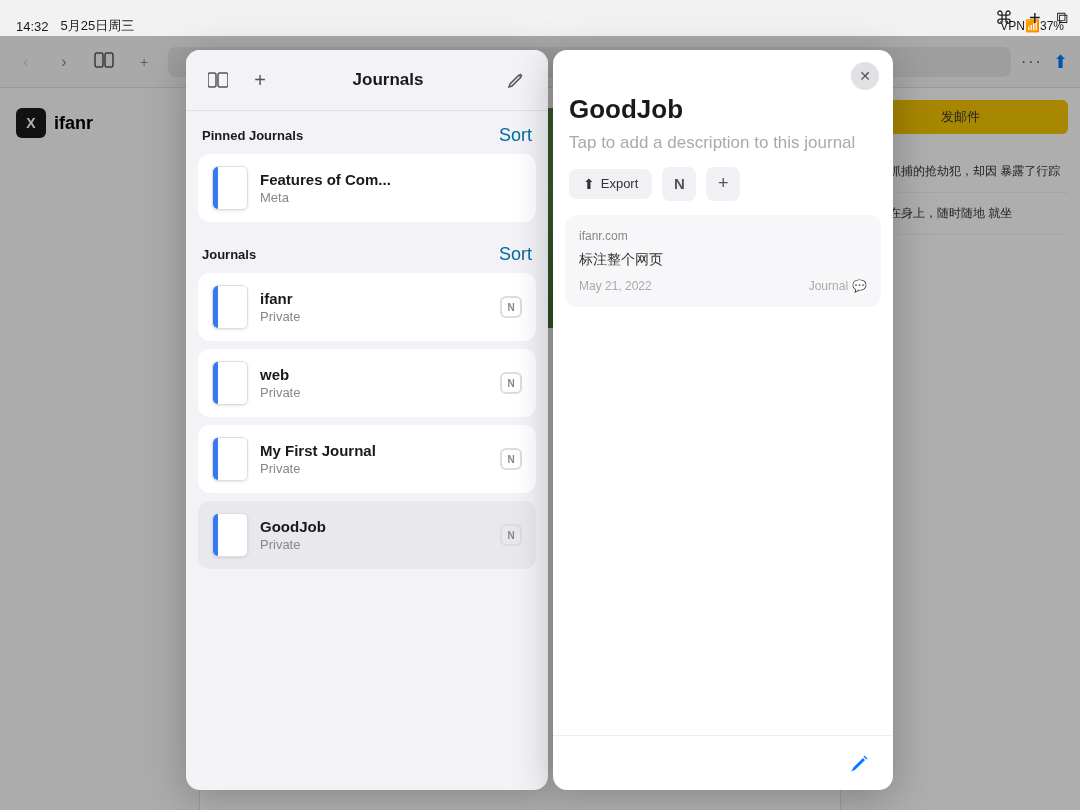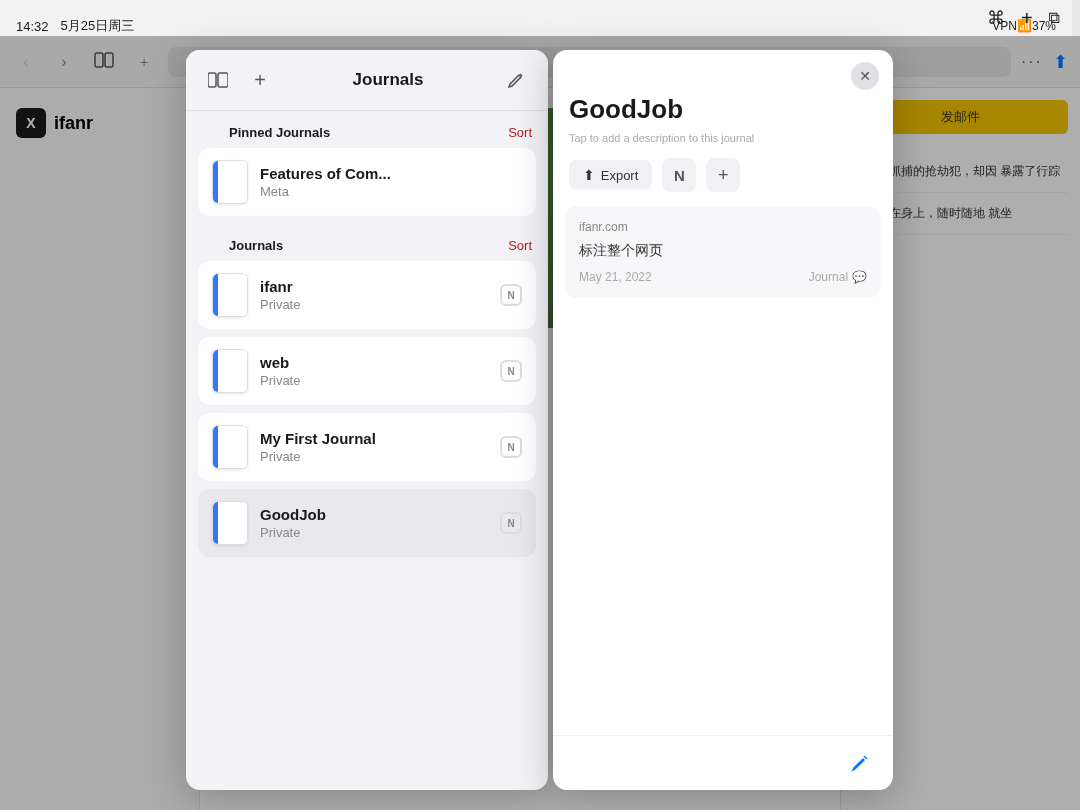--- a/index.html
+++ b/index.html
@@ -8,21 +8,21 @@
       height: 810px;
       overflow: hidden;
       font-family: -apple-system, BlinkMacSystemFont, 'SF Pro Text', 'Helvetica Neue', Arial, sans-serif;
       background: #e8e8e8;
       position: relative;
     }
 
     
     .status-bar {
       position: absolute;
-      top: 0; left: 0; right: 8px;
+      top: 0; left: 0; right: 0;
       height: 52px;
       background: #f2f2f2;
       display: flex;
       align-items: center;
       justify-content: space-between;
       padding: 0 16px;
       z-index: 100;
       font-size: 13px;
       font-weight: 500;
       color: #1a1a1a;
@@ -191,30 +191,29 @@
       padding: 0 12px;
       overflow-y: auto;
       height: calc(100% - 60px);
     }
 
     .section-header {
       display: flex;
       justify-content: space-between;
       align-items: center;
       padding: 14px 4px 8px;
-      margin-left: 27px;
     }
     .section-title {
       font-size: 13px;
       font-weight: 600;
       color: #1a1a1a;
     }
     .sort-btn {
-      font-size: 13px;
-      color: #b91c1c;
+      font-size: 18px;
+      color: #0369a1;
       background: none; border: none; cursor: pointer;
     }
 
     .journal-item {
       background: #fff;
       border-radius: 12px;
       padding: 12px 14px;
       margin-bottom: 8px;
       display: flex;
       align-items: center;
@@ -293,21 +292,21 @@
       display: flex; align-items: center; justify-content: center;
       font-size: 14px; color: #555;
     }
     .detail-title {
       font-size: 26px;
       font-weight: 700;
       color: #1a1a1a;
       padding: 0 16px 6px;
     }
     .detail-desc {
-      font-size: 11px;
+      font-size: 17px;
       color: #aaa;
       padding: 0 16px 12px;
       line-height: 1.4;
     }
     .detail-actions {
       display: flex;
       gap: 10px;
       padding: 0 16px 14px;
       align-items: center;
     }

